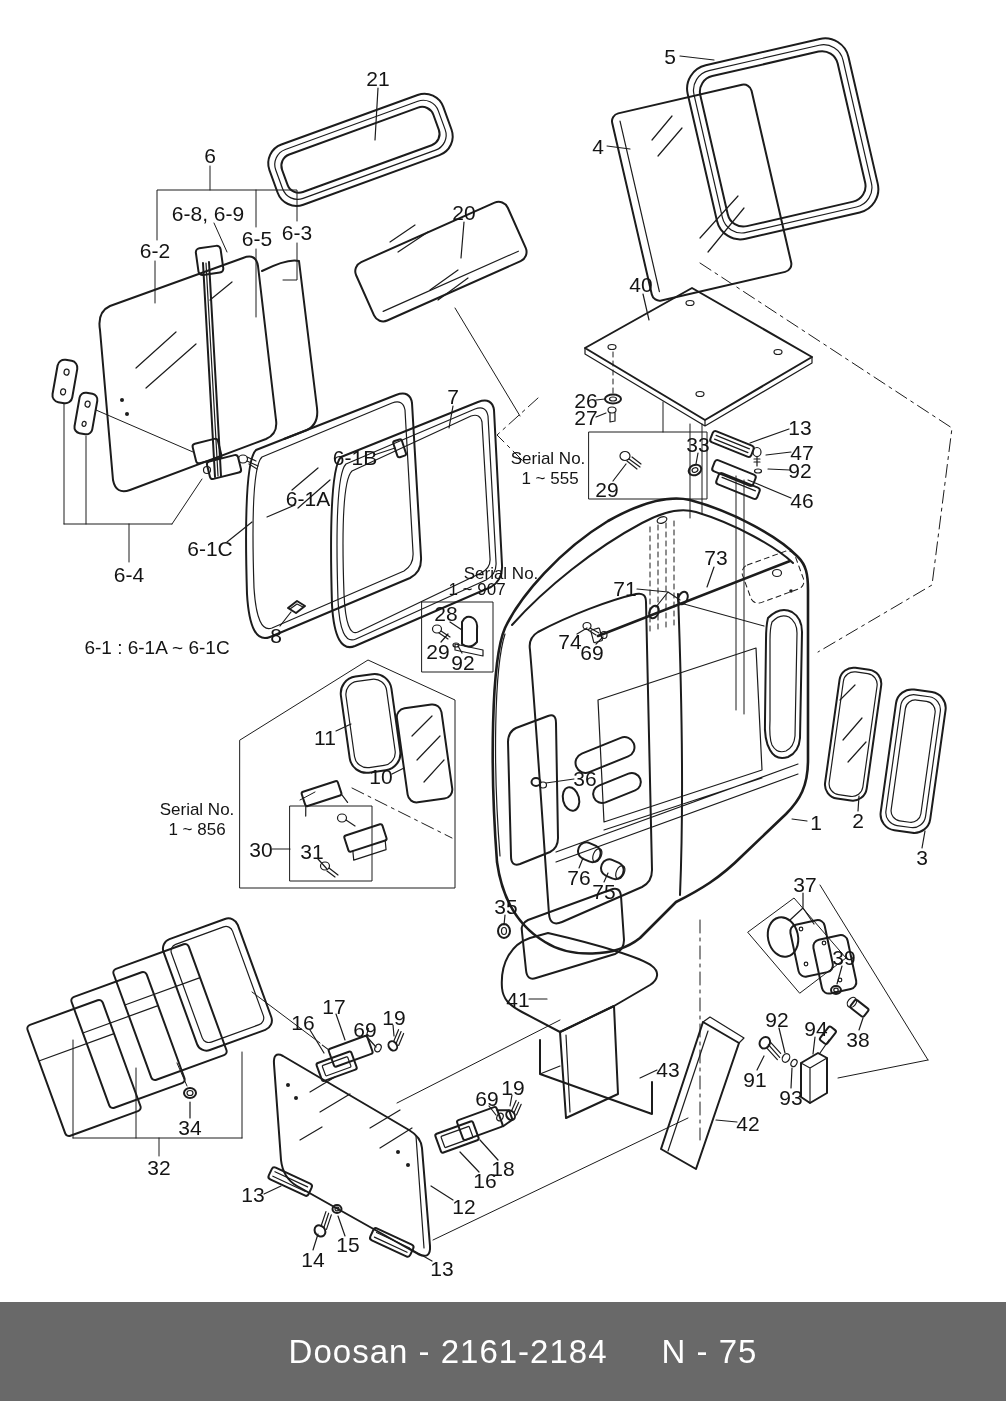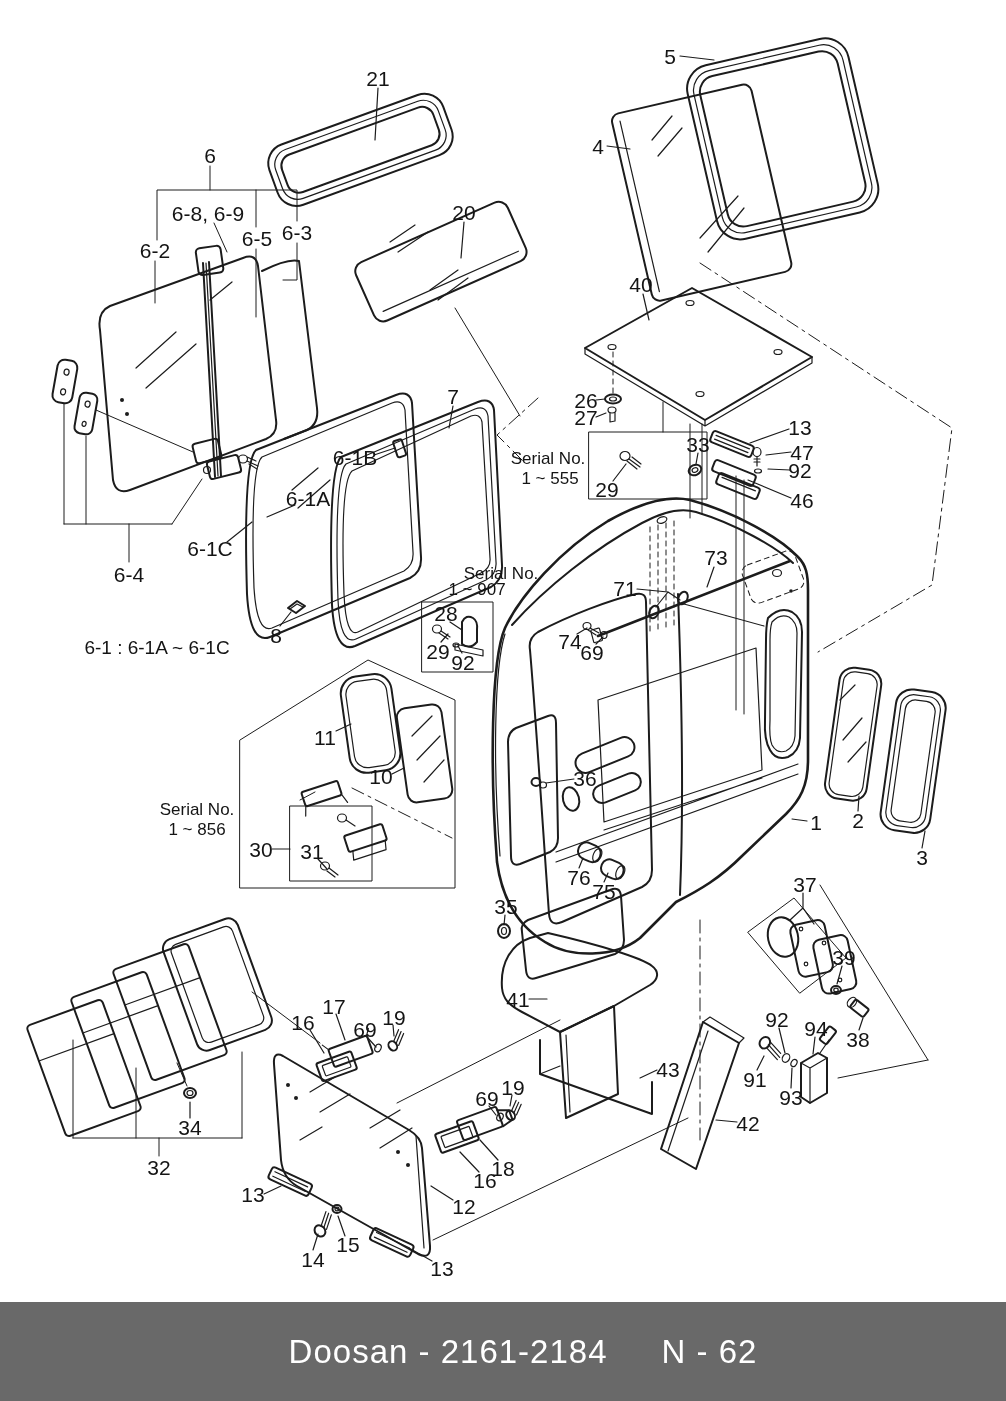--- a/index.html
+++ b/index.html
@@ -486,16 +486,16 @@
         <text x="464" y="1206" text-anchor="middle" dominant-baseline="central" font-size="21" font-family="&quot;Liberation Sans&quot;, sans-serif" class="lbl">12</text>
         <text x="253" y="1194" text-anchor="middle" dominant-baseline="central" font-size="21" font-family="&quot;Liberation Sans&quot;, sans-serif" class="lbl">13</text>
         <text x="348" y="1244" text-anchor="middle" dominant-baseline="central" font-size="21" font-family="&quot;Liberation Sans&quot;, sans-serif" class="lbl">15</text>
         <text x="313" y="1259" text-anchor="middle" dominant-baseline="central" font-size="21" font-family="&quot;Liberation Sans&quot;, sans-serif" class="lbl">14</text>
         <text x="442" y="1268" text-anchor="middle" dominant-baseline="central" font-size="21" font-family="&quot;Liberation Sans&quot;, sans-serif" class="lbl">13</text>
       </g>
 </svg>
 
 <div class="footer" style="background: rgb(105, 105, 105); color: rgb(255, 255, 255); padding-left: 20px;">
   <span>Doosan - 2161-2184</span>
-  <span>N - 62</span>
+  <span>N - 75</span>
 </div>
 
 </div>
 
 </body></html>

